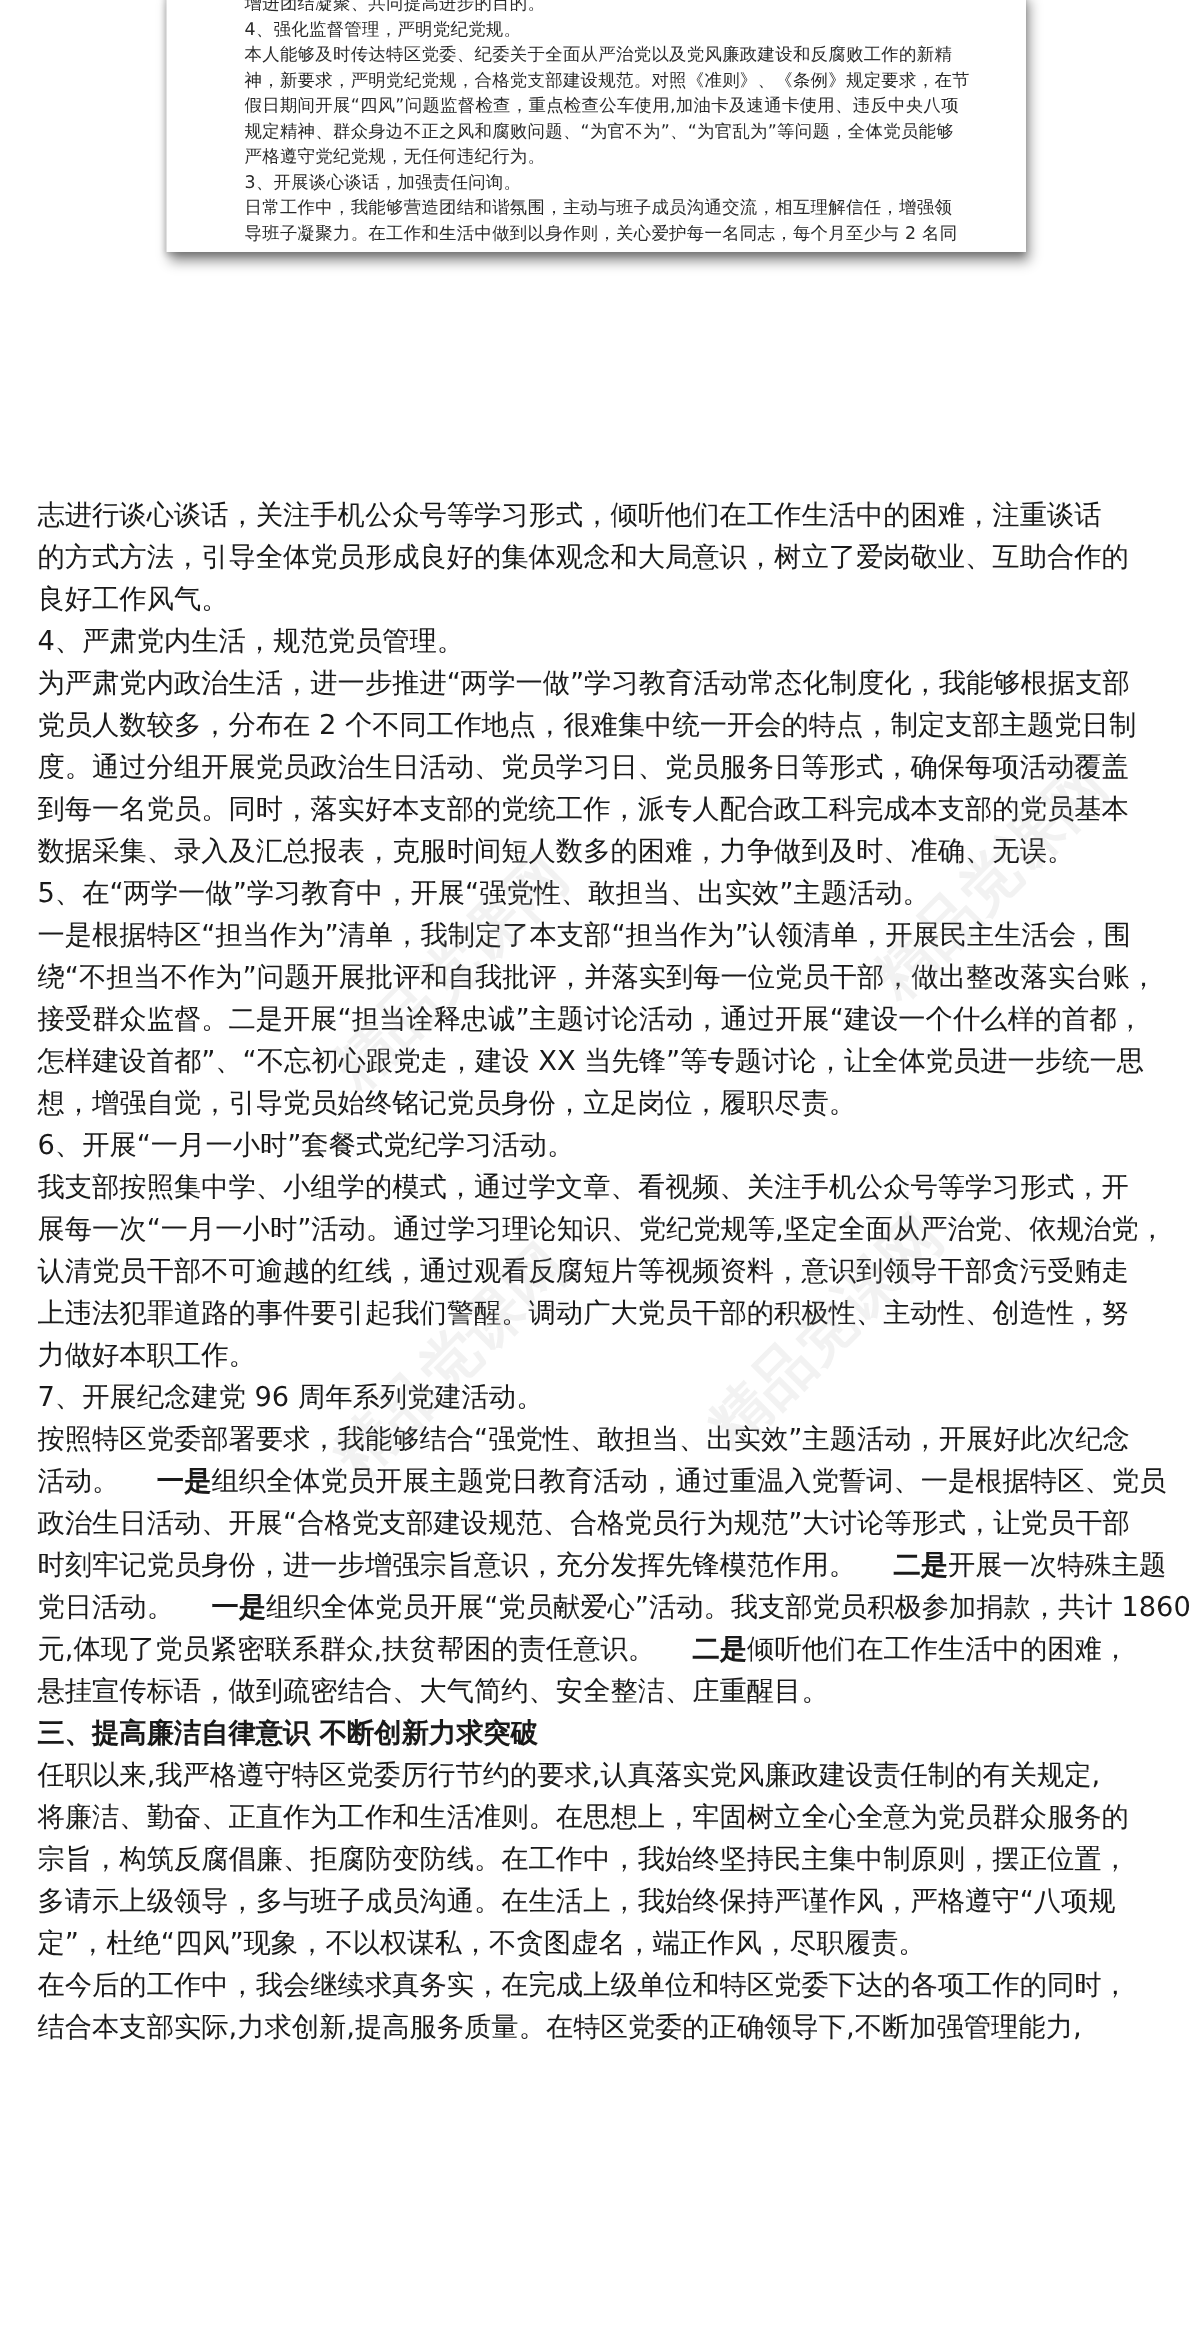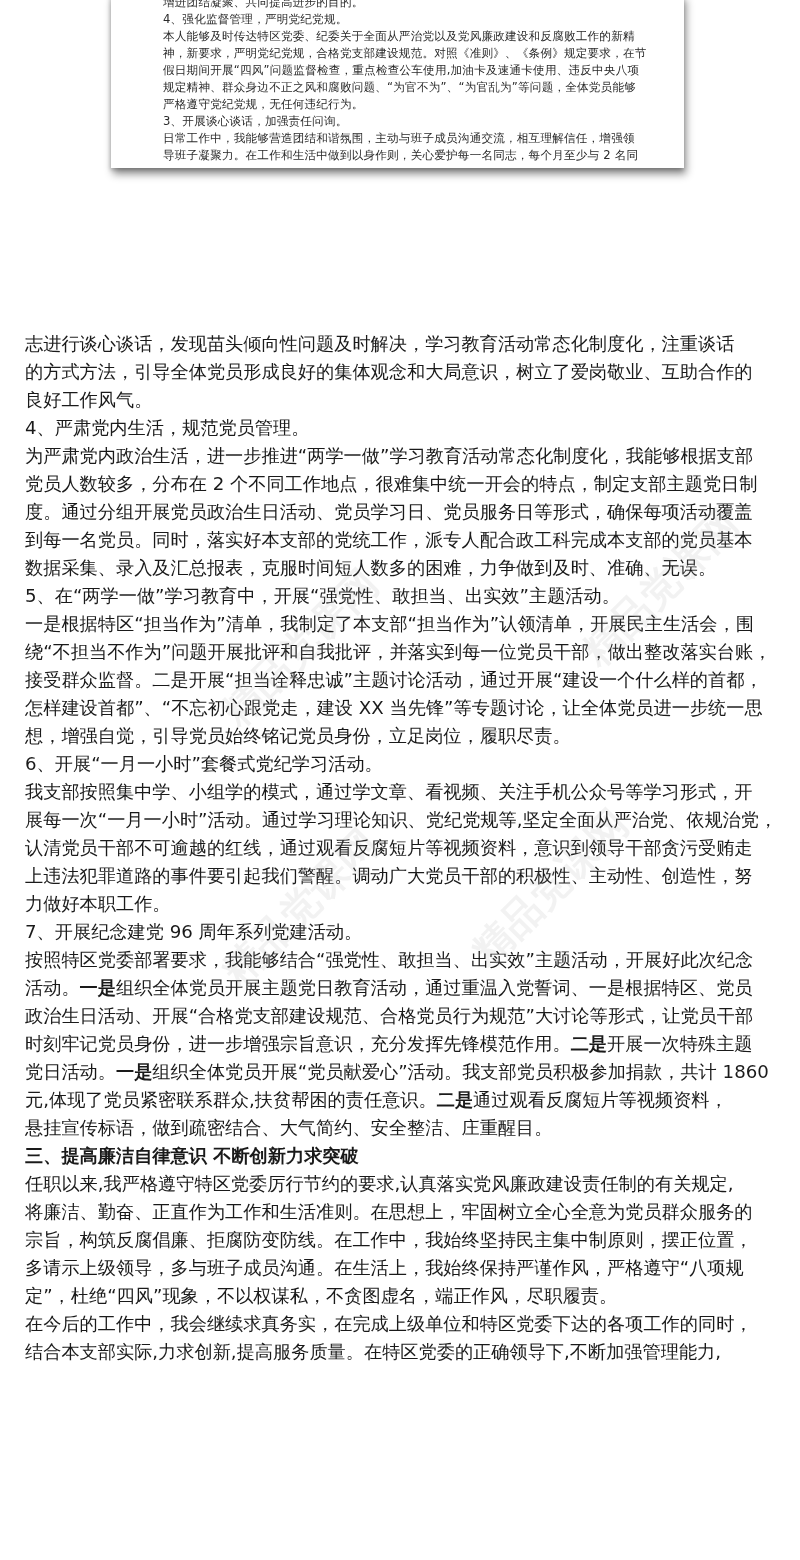--- a/index.html
+++ b/index.html
@@ -16,21 +16,21 @@
     position: absolute; left: 52px; top: 0px; width: 480px;
     font-size: 11.6px; line-height: 17px; color: #2a2a2a; letter-spacing: 0.2px;
   }
   .card-body .ln { white-space: nowrap; height: 17px; overflow: visible; }
   .main {
     position: absolute; left: 25px; top: 330px; width: 752px;
     font-size: 18.2px; line-height: 28px; color: #1a1a1a;
   }
   .main .ln { white-space: nowrap; height: 28px; }
   .main .ln.head { font-weight: bold; }
-  .b { font-weight: bold; }
+  .b { font-weight: bold; margin-left: 25px; }
   .watermark {
     position: absolute; color: rgba(160,160,160,0.14); font-size: 40px; font-weight: bold;
     transform: rotate(-45deg); white-space: nowrap; pointer-events: none;
   }
 </style>
 </head>
 <body>
 
 <div class="card">
   <div class="card-body" id="card-body">
@@ -41,21 +41,21 @@
       <div class="ln">假日期间开展“四风”问题监督检查，重点检查公车使用,加油卡及速通卡使用、违反中央八项</div>
       <div class="ln">规定精神、群众身边不正之风和腐败问题、“为官不为”、“为官乱为”等问题，全体党员能够</div>
       <div class="ln">严格遵守党纪党规，无任何违纪行为。</div>
       <div class="ln">3、开展谈心谈话，加强责任问询。</div>
       <div class="ln">日常工作中，我能够营造团结和谐氛围，主动与班子成员沟通交流，相互理解信任，增强领</div>
       <div class="ln">导班子凝聚力。在工作和生活中做到以身作则，关心爱护每一名同志，每个月至少与 2 名同</div>
     </div>
 </div>
 
 <div class="main" id="main-doc">
-    <div class="ln"><span>志进行谈心谈话，发现苗头倾向性问题及时解决，学习教育活动常态化制度化，注重谈话</span></div>
+    <div class="ln"><span>志进行谈心谈话，关注手机公众号等学习形式，倾听他们在工作生活中的困难，注重谈话</span></div>
     <div class="ln"><span>的方式方法，引导全体党员形成良好的集体观念和大局意识，树立了爱岗敬业、互助合作的</span></div>
     <div class="ln"><span>良好工作风气。</span></div>
     <div class="ln"><span>4、严肃党内生活，规范党员管理。</span></div>
     <div class="ln"><span>为严肃党内政治生活，进一步推进“两学一做”学习教育活动常态化制度化，我能够根据支部</span></div>
     <div class="ln"><span>党员人数较多，分布在 2 个不同工作地点，很难集中统一开会的特点，制定支部主题党日制</span></div>
     <div class="ln"><span>度。通过分组开展党员政治生日活动、党员学习日、党员服务日等形式，确保每项活动覆盖</span></div>
     <div class="ln"><span>到每一名党员。同时，落实好本支部的党统工作，派专人配合政工科完成本支部的党员基本</span></div>
     <div class="ln"><span>数据采集、录入及汇总报表，克服时间短人数多的困难，力争做到及时、准确、无误。</span></div>
     <div class="ln"><span>5、在“两学一做”学习教育中，开展“强党性、敢担当、出实效”主题活动。</span></div>
     <div class="ln"><span>一是根据特区“担当作为”清单，我制定了本支部“担当作为”认领清单，开展民主生活会，围</span></div>
@@ -68,21 +68,21 @@
     <div class="ln"><span>展每一次“一月一小时”活动。通过学习理论知识、党纪党规等,坚定全面从严治党、依规治党，</span></div>
     <div class="ln"><span>认清党员干部不可逾越的红线，通过观看反腐短片等视频资料，意识到领导干部贪污受贿走</span></div>
     <div class="ln"><span>上违法犯罪道路的事件要引起我们警醒。调动广大党员干部的积极性、主动性、创造性，努</span></div>
     <div class="ln"><span>力做好本职工作。</span></div>
     <div class="ln"><span>7、开展纪念建党 96 周年系列党建活动。</span></div>
     <div class="ln"><span>按照特区党委部署要求，我能够结合“强党性、敢担当、出实效”主题活动，开展好此次纪念</span></div>
     <div class="ln"><span>活动。</span><span class="b">一是</span><span>组织全体党员开展主题党日教育活动，通过重温入党誓词、一是根据特区、党员</span></div>
     <div class="ln"><span>政治生日活动、开展“合格党支部建设规范、合格党员行为规范”大讨论等形式，让党员干部</span></div>
     <div class="ln"><span>时刻牢记党员身份，进一步增强宗旨意识，充分发挥先锋模范作用。</span><span class="b">二是</span><span>开展一次特殊主题</span></div>
     <div class="ln"><span>党日活动。</span><span class="b">一是</span><span>组织全体党员开展“党员献爱心”活动。我支部党员积极参加捐款，共计 1860</span></div>
-    <div class="ln"><span>元,体现了党员紧密联系群众,扶贫帮困的责任意识。</span><span class="b">二是</span><span>通过观看反腐短片等视频资料，</span></div>
+    <div class="ln"><span>元,体现了党员紧密联系群众,扶贫帮困的责任意识。</span><span class="b">二是</span><span>倾听他们在工作生活中的困难，</span></div>
     <div class="ln"><span>悬挂宣传标语，做到疏密结合、大气简约、安全整洁、庄重醒目。</span></div>
     <div class="ln head"><span>三、提高廉洁自律意识  不断创新力求突破</span></div>
     <div class="ln"><span>任职以来,我严格遵守特区党委厉行节约的要求,认真落实党风廉政建设责任制的有关规定,</span></div>
     <div class="ln"><span>将廉洁、勤奋、正直作为工作和生活准则。在思想上，牢固树立全心全意为党员群众服务的</span></div>
     <div class="ln"><span>宗旨，构筑反腐倡廉、拒腐防变防线。在工作中，我始终坚持民主集中制原则，摆正位置，</span></div>
     <div class="ln"><span>多请示上级领导，多与班子成员沟通。在生活上，我始终保持严谨作风，严格遵守“八项规</span></div>
     <div class="ln"><span>定”，杜绝“四风”现象，不以权谋私，不贪图虚名，端正作风，尽职履责。</span></div>
     <div class="ln"><span>在今后的工作中，我会继续求真务实，在完成上级单位和特区党委下达的各项工作的同时，</span></div>
     <div class="ln"><span>结合本支部实际,力求创新,提高服务质量。在特区党委的正确领导下,不断加强管理能力,</span></div>
   </div>

